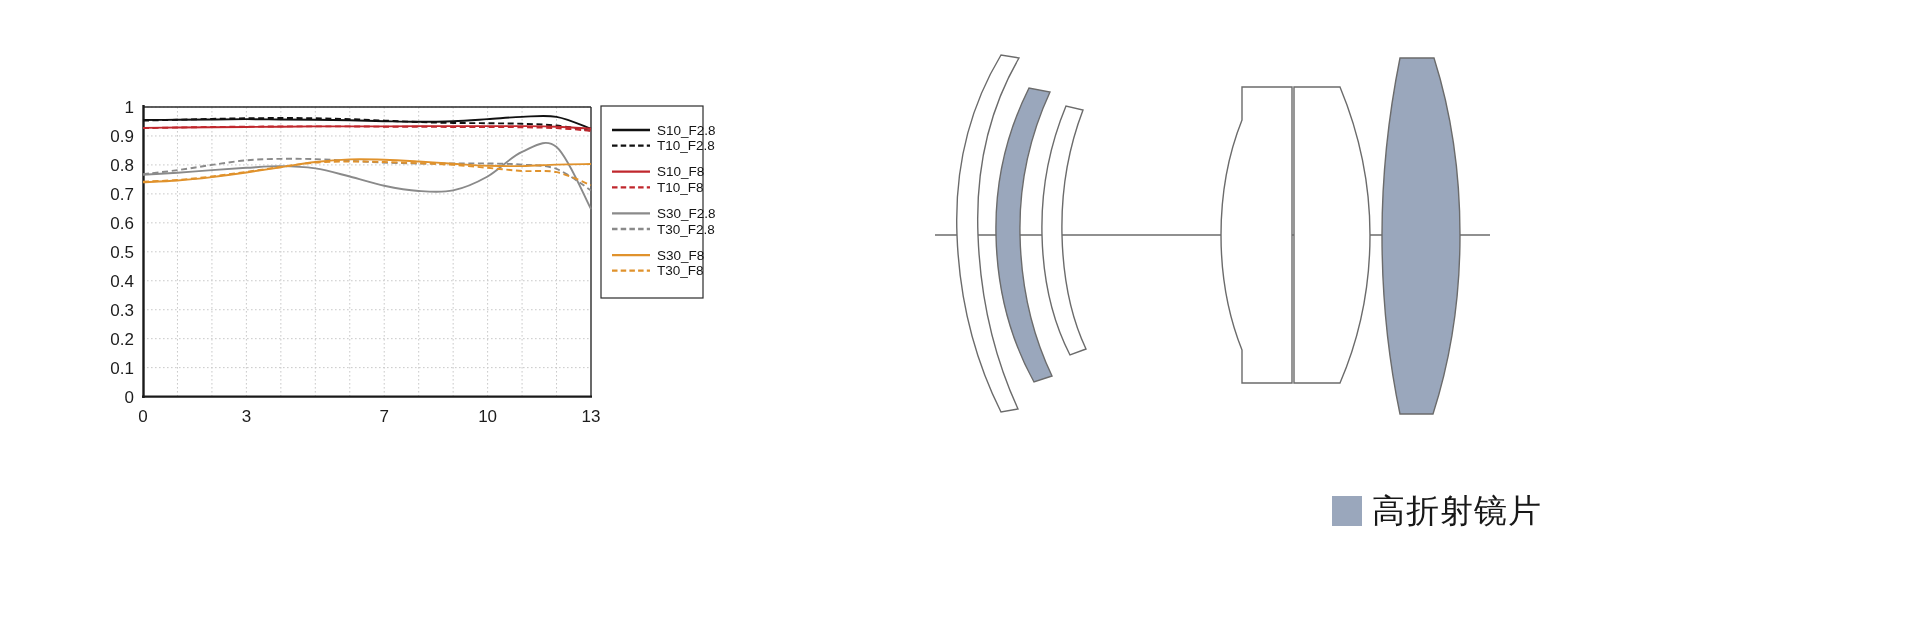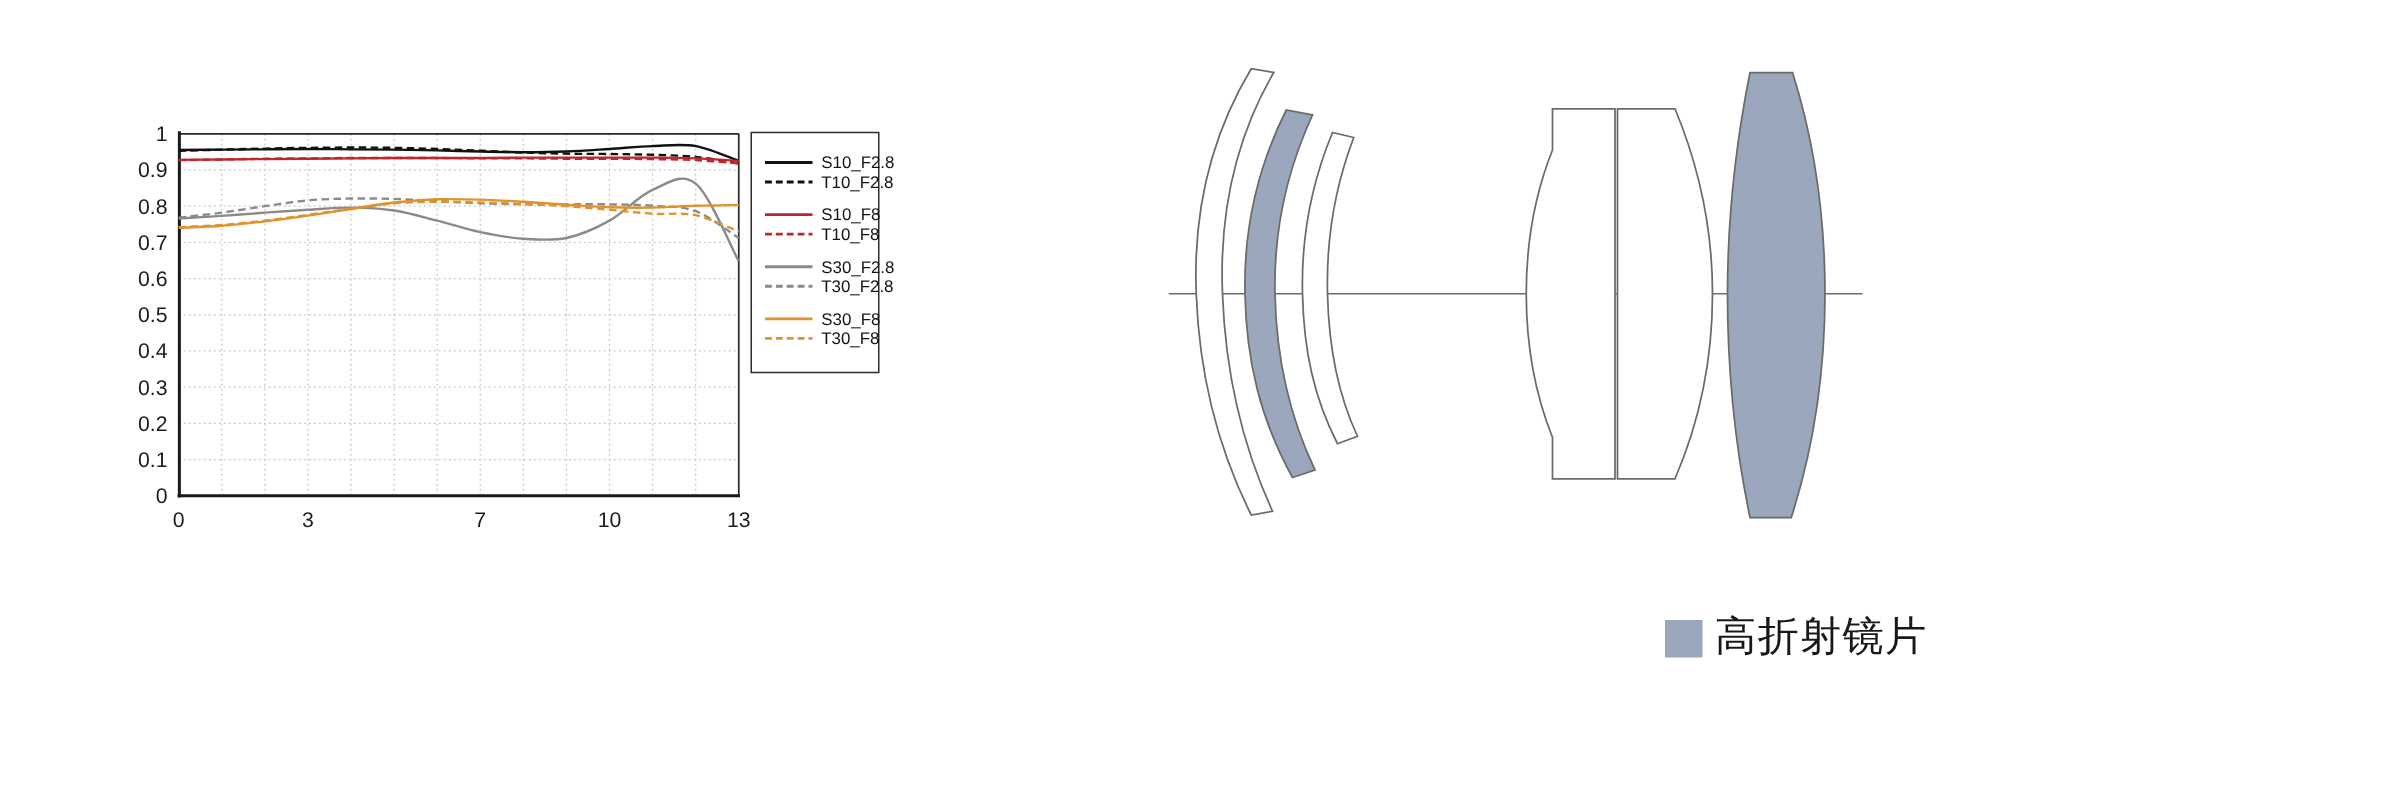--- a/index.html
+++ b/index.html
@@ -15,21 +15,21 @@
   .legend-label{font-size:13.5px;fill:#141414;font-family:"Liberation Sans",sans-serif;}
 
   
   .lens-panel{position:absolute;left:900px;top:0;width:1020px;height:635px;}
   .lens-svg{position:absolute;left:0;top:0;}
 
   .lens-caption{position:absolute;left:432px;top:494px;
                 display:flex;align-items:center;gap:10px;}
   .swatch{width:30px;height:30px;background:#9aa7bc;display:block;}
   .caption-text{font-size:33px;line-height:1;color:#181818;
-                font-family:Liberation Serif, serif;letter-spacing:1px;}
+                font-family:Liberation Sans, sans-serif;letter-spacing:1px;}
 </style>
 </head>
 <body>
 
 <div class="page">
 
   <div class="chart-panel">
     <svg class="chart-svg" width="900" height="635" viewBox="0 0 900 635">
 
       <rect id="plot-bg" x="143" y="107" width="448" height="290" fill="#ffffff"></rect>

